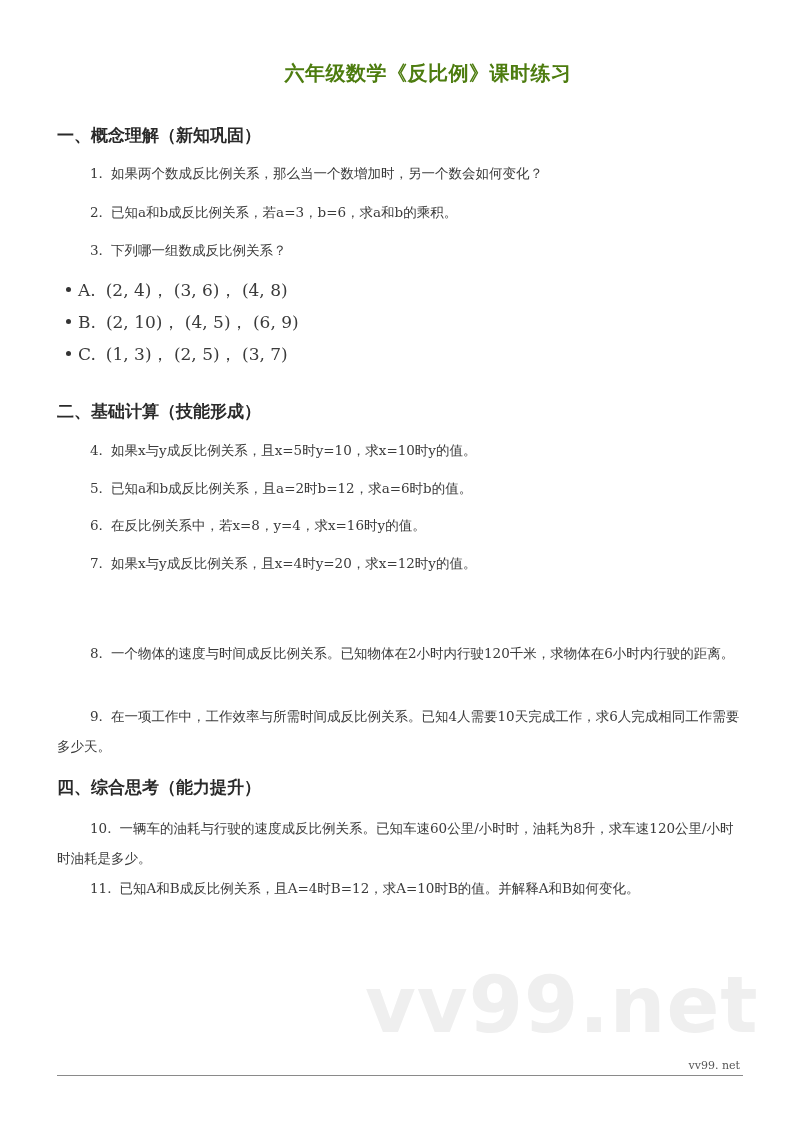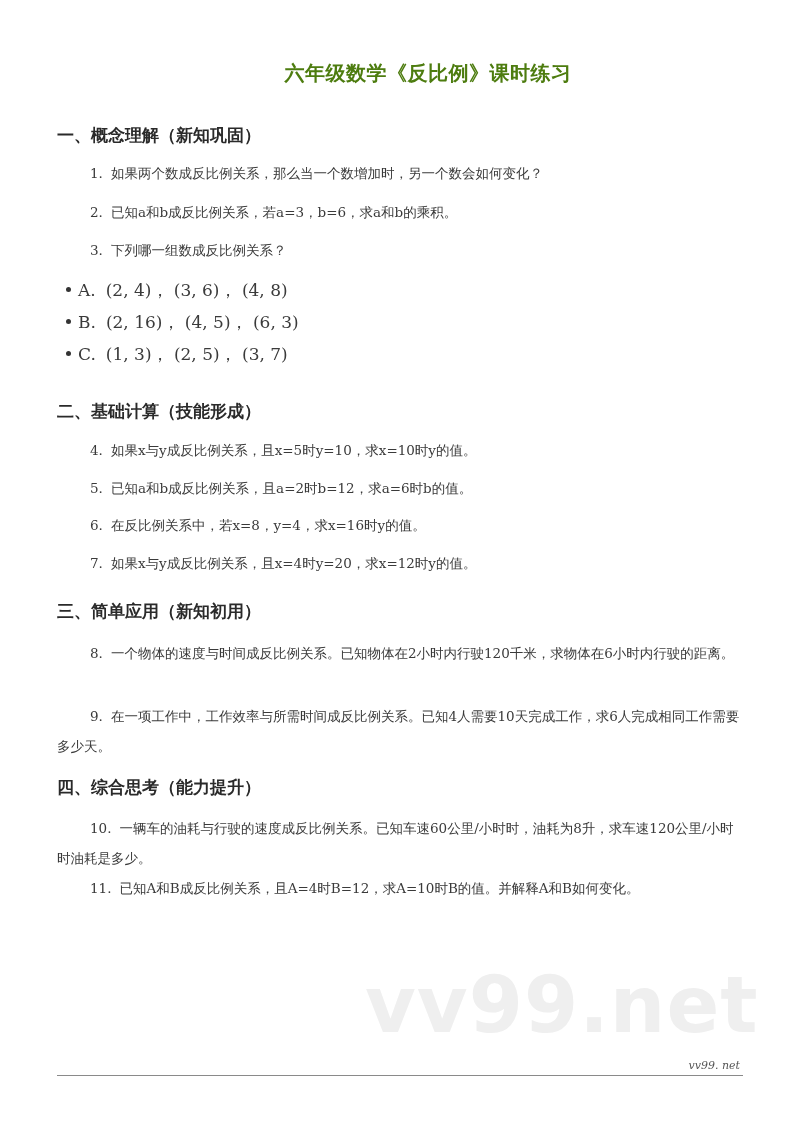--- a/index.html
+++ b/index.html
@@ -98,21 +98,20 @@
       top: 1075px;
       width: 686px;
       height: 0;
       border-top: 1px solid #8a8a8a;
     }
     .footer-text {
       position: absolute;
       right: 60px;
       top: 1059px;
       font-family: "DejaVu Serif", "Liberation Serif", serif;
-      font-style: italic;
       font-size: 11px;
       color: #555555;
     }
   </style>
 </head>
 <body>
 
 <div class="page">
 
   <div class="title">六年级数学《反比例》课时练习</div>
@@ -126,42 +125,41 @@
     <span class="num">2.</span><span>已知a和b成反比例关系，若a=3，b=6，求a和b的乘积。</span>
   </div>
   <div class="q q-indent" style="top:236px;">
     <span class="num">3.</span><span>下列哪一组数成反比例关系？</span>
   </div>
 
   <div class="opt" style="top:279px;">
     <span class="bullet"></span><span class="letter">A.</span><span>(2, 4)， (3, 6)， (4, 8)</span>
   </div>
   <div class="opt" style="top:311px;">
-    <span class="bullet"></span><span class="letter">B.</span><span>(2, 16)， (4, 5)， (6, 3)</span>
+    <span class="bullet"></span><span class="letter">B.</span><span>(2, 10)， (4, 5)， (6, 9)</span>
   </div>
   <div class="opt" style="top:343px;">
     <span class="bullet"></span><span class="letter">C.</span><span>(1, 3)， (2, 5)， (3, 7)</span>
   </div>
 
   <div class="section-heading" style="top:400px;">二、基础计算（技能形成）</div>
 
   <div class="q q-indent" style="top:436px;">
     <span class="num">4.</span><span>如果x与y成反比例关系，且x=5时y=10，求x=10时y的值。</span>
   </div>
   <div class="q q-indent" style="top:474px;text-align:center;">
     <span class="num">5.</span><span>已知a和b成反比例关系，且a=2时b=12，求a=6时b的值。</span>
   </div>
   <div class="q q-indent" style="top:511px;">
     <span class="num">6.</span><span>在反比例关系中，若x=8，y=4，求x=16时y的值。</span>
   </div>
   <div class="q q-indent" style="top:549px;">
     <span class="num">7.</span><span>如果x与y成反比例关系，且x=4时y=20，求x=12时y的值。</span>
   </div>
 
-  <div class="section-heading" style="top:600px;">三、简单应用（新知初用）</div>
 
   <div class="q q-wrap" style="top:638px;">
     <span class="num">8.</span><span>一个物体的速度与时间成反比例关系。已知物体在2小时内行驶120千米，求物体在6小时内行驶的距离。</span>
   </div>
   <div class="q q-wrap" style="top:701px;">
     <span class="num">9.</span><span>在一项工作中，工作效率与所需时间成反比例关系。已知4人需要10天完成工作，求6人完成相同工作需要多少天。</span>
   </div>
 
   <div class="section-heading" style="top:776px;">四、综合思考（能力提升）</div>
 

